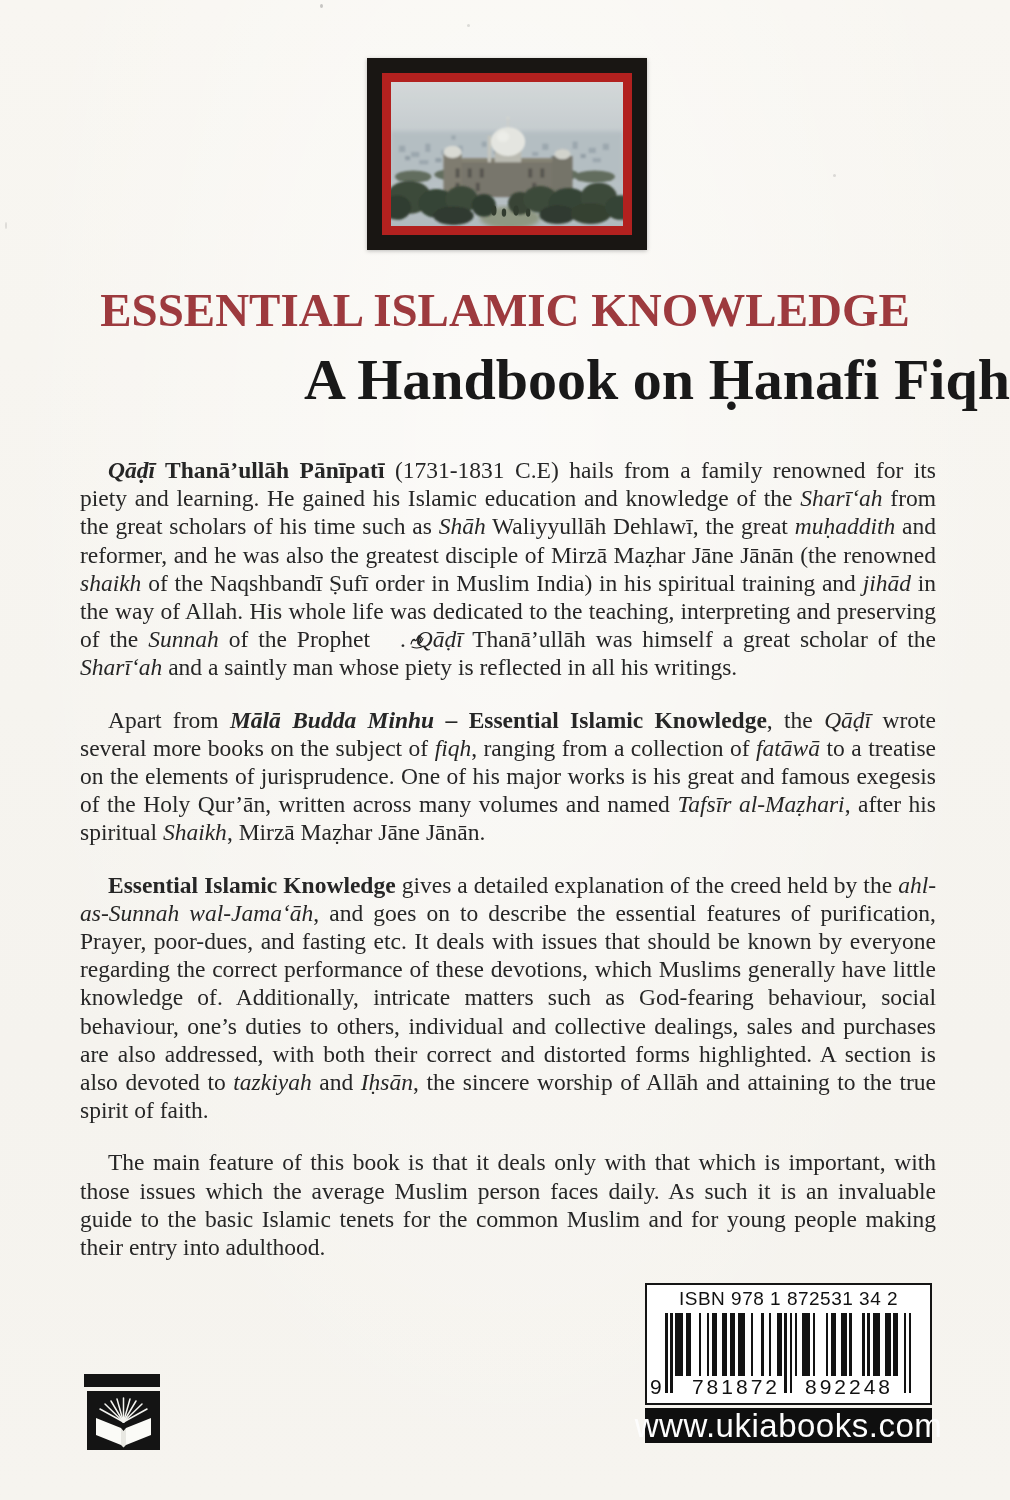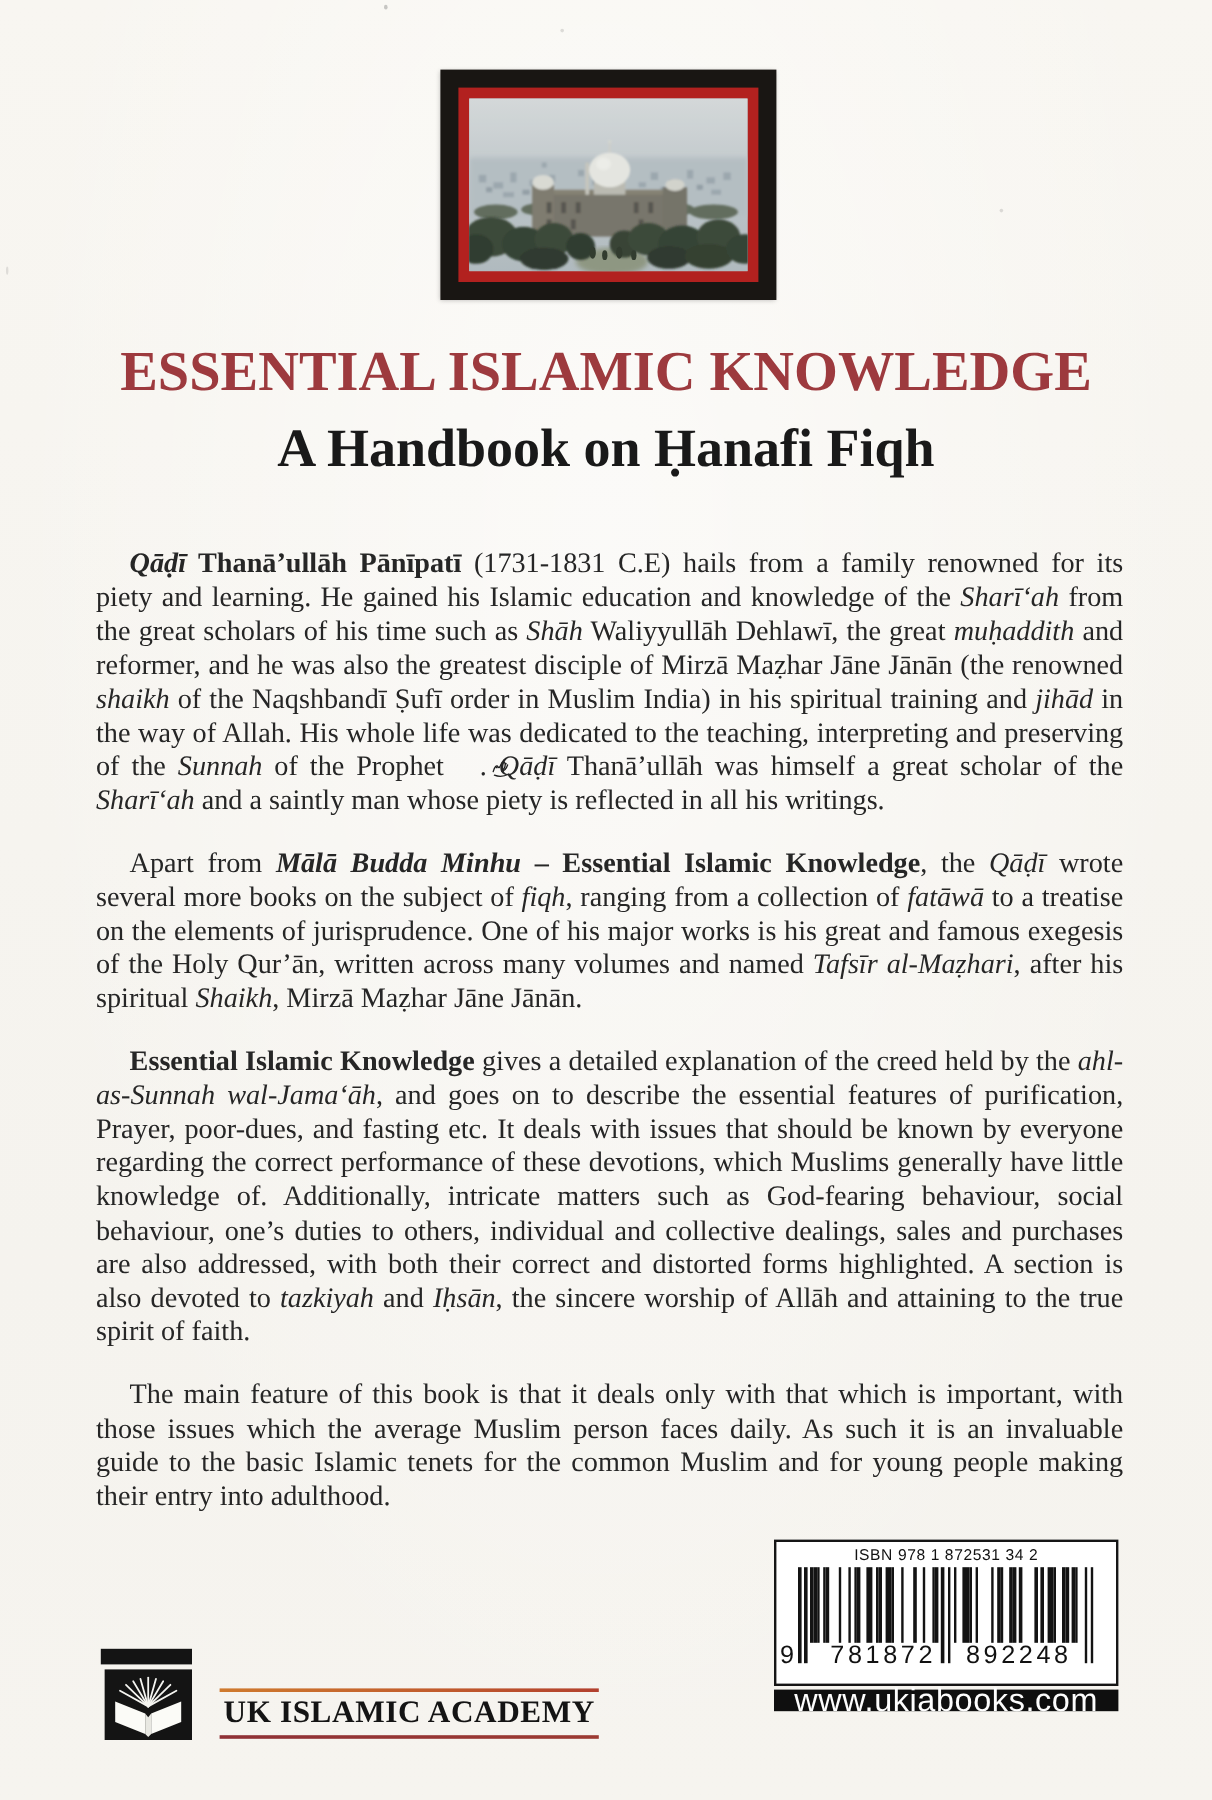--- a/index.html
+++ b/index.html
@@ -22,61 +22,61 @@
   .photo-red{width:100%; height:100%; background:var(--frame-red,#b2211f); padding:9px; box-sizing:border-box;}
   .photo{width:100%; height:100%; display:block; background:#b9c2c7;}
 
   
   .title{
     position:absolute; left:0; top:287px; width:100%; text-align:center;
     font-size:47px; font-weight:bold; color:var(--title-red,#9d3a3e);
     letter-spacing:0px; line-height:1;
   }
   .subtitle{
-    position:absolute; left:0; top:351px; width:100%; text-align:center;
-    font-size:45px; font-weight:bold; color:#191919; line-height:1;
+    position:absolute; left:0; top:351px; width:100%; text-align:right;
+    font-size:58px; font-weight:bold; color:#191919; line-height:1;
   }
 
   
   .body-text{
     position:absolute; left:80px; top:446px; width:856px;
     font-size:23.5px; line-height:28.2px; text-align:justify; color:#262626;
   }
   .para{margin:10px 0 24px 0; text-indent:28px;}
   .b{font-weight:bold}
   .i{font-style:italic}
   .bi{font-weight:bold; font-style:italic}
   .honorific{display:inline-block; width:20px; height:18px; vertical-align:-3px;}
 
   
   .barcode-box{
     position:absolute; left:645px; top:1283px; width:287px; height:122px;
     background:#ffffff; border:2px solid #151515; box-sizing:border-box;
   }
   .isbn{
     text-align:center; font-family:"Liberation Sans",sans-serif;
-    font-size:13px; color:#111; margin-top:3px; letter-spacing:.5px; white-space:nowrap;
+    font-size:19px; color:#111; margin-top:3px; letter-spacing:.5px; white-space:nowrap;
   }
   .bars-wrap{position:relative; width:247px; height:84px; margin:3px auto 0;}
   .bars{display:flex; align-items:flex-start; height:84px;}
   .mod{flex:none; width:2.6px; height:63px;}
   .mod.on{background:#131313;}
   .mod.g{height:80px;}
   .bdigit{
     position:absolute; bottom:0; font-family:"Liberation Sans",sans-serif;
     font-size:21px; color:#111; line-height:1;
   }
   .d-lead{left:-15px;}
   .d-g1{left:9px; width:106px; text-align:right; letter-spacing:3px;}
   .d-g2{left:131px; width:106px; text-align:center; letter-spacing:3px;}
 
   .web-bar{
-    position:absolute; left:645px; top:1408px; width:287px; height:18px;
+    position:absolute; left:645px; top:1408px; width:287px; height:35px;
     background:#0f0f0f; color:#fdfdfd; font-family:"Liberation Sans",sans-serif;
-    font-size:27px; display:flex; align-items:center; justify-content:center;
+    font-size:33px; display:flex; align-items:center; justify-content:center;
     letter-spacing:.5px;
   }
 
   
   .logo-bar{position:absolute; left:84px; top:1374px; width:76px; height:13px; background:#141414;}
   .logo-square{position:absolute; left:87px; top:1391px; width:73px; height:59px;}
   .publisher{position:absolute; left:183px; top:1407px; width:316px; text-align:center;}
   .rule-top{height:3px; background:linear-gradient(to right,#cf7a2e,#c05a2c 60%,#b2402e);}
   .rule-bottom{height:3px; background:linear-gradient(to right,#8f3136,#9c3a32);}
   .pub-name{
@@ -334,19 +334,14 @@
         <line x1="36.5" y1="31" x2="49" y2="10"></line>
         <line x1="36.5" y1="31" x2="55" y2="13"></line>
         <line x1="36.5" y1="31" x2="60" y2="18"></line>
       </g>
       <path d="M9 27 L34 37 L34 54 L9 44 Z" fill="#fbfbf7"></path>
       <path d="M64 27 L39 37 L39 54 L64 44 Z" fill="#fbfbf7"></path>
       <path d="M34 37 L36.5 40 L39 37 L39 54 L36.5 56.5 L34 54 Z" fill="#e8e8e2"></path>
     </svg>
   </div>
 
-  <div class="publisher">
-    <div class="rule-top"></div>
-    <div class="pub-name">UK ISLAMIC ACADEMY</div>
-    <div class="rule-bottom"></div>
-  </div>
 
 </div>
 
 </body></html>

